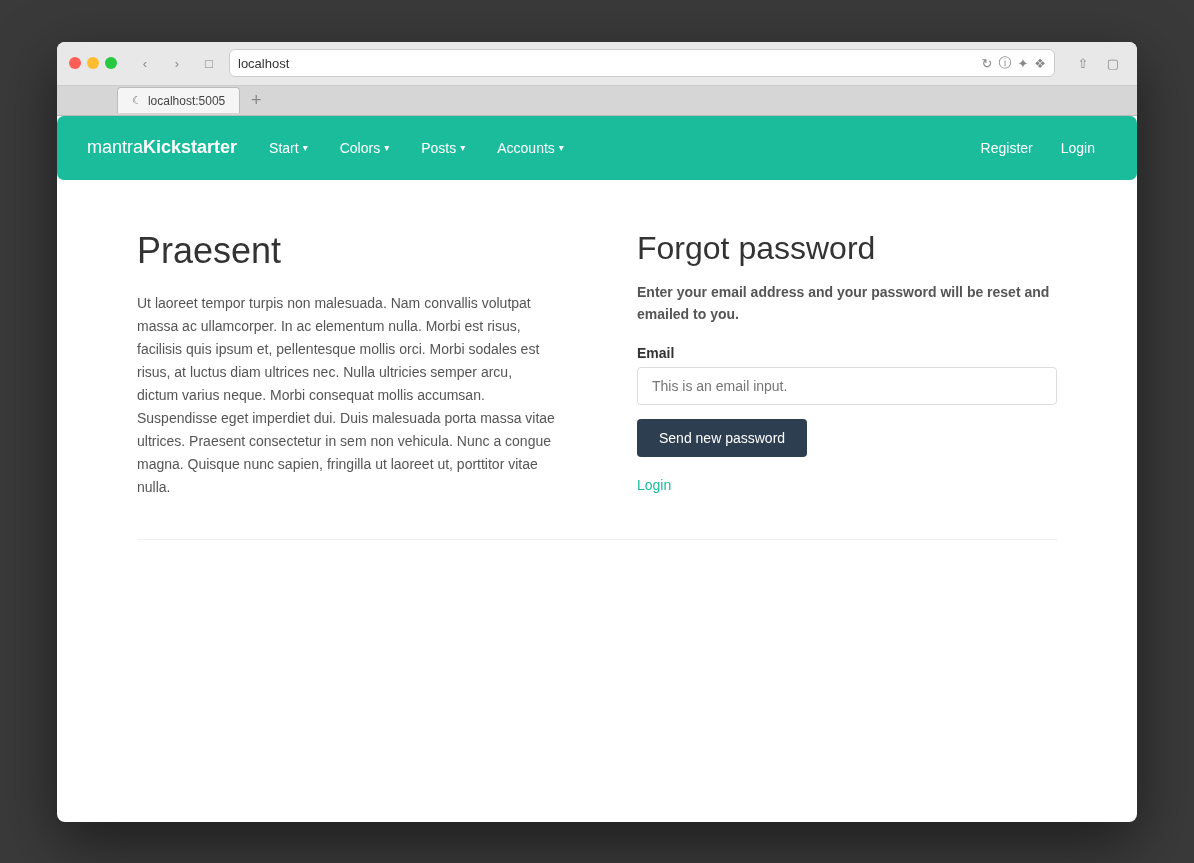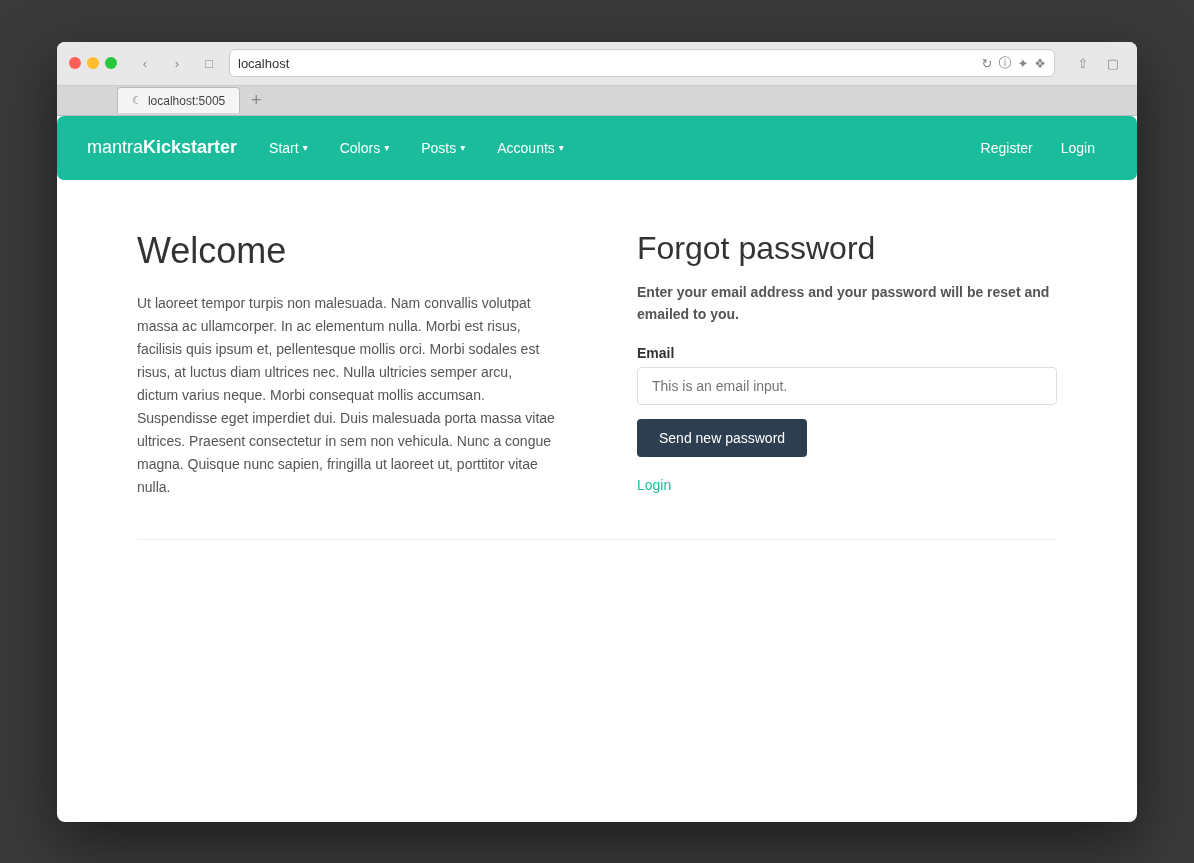--- a/index.html
+++ b/index.html
@@ -389,21 +389,21 @@
       <div class="nav-item">
         <span>Login</span>
       </div>
     </div>
   </nav>
 
   <div class="main-content">
     <div class="content-row">
 
       <div class="left-col">
-        <h1 class="welcome-title">Welcome</h1>
+        <h1 class="welcome-title">Praesent</h1>
         <p class="welcome-text">Ut laoreet tempor turpis non malesuada. Nam convallis volutpat massa ac ullamcorper. In ac elementum nulla. Morbi est risus, facilisis quis ipsum et, pellentesque mollis orci. Morbi sodales est risus, at luctus diam ultrices nec. Nulla ultricies semper arcu, dictum varius neque. Morbi consequat mollis accumsan. Suspendisse eget imperdiet dui. Duis malesuada porta massa vitae ultrices. Praesent consectetur in sem non vehicula. Nunc a congue magna. Quisque nunc sapien, fringilla ut laoreet ut, porttitor vitae nulla.</p>
       </div>
 
       <div class="right-col">
         <h2 class="forgot-title">Forgot password</h2>
         <p class="forgot-description">Enter your email address and your password will be reset and emailed to you.</p>
 
         <label class="form-label">Email</label>
         <input class="email-input" type="email" placeholder="This is an email input." style="">
 

